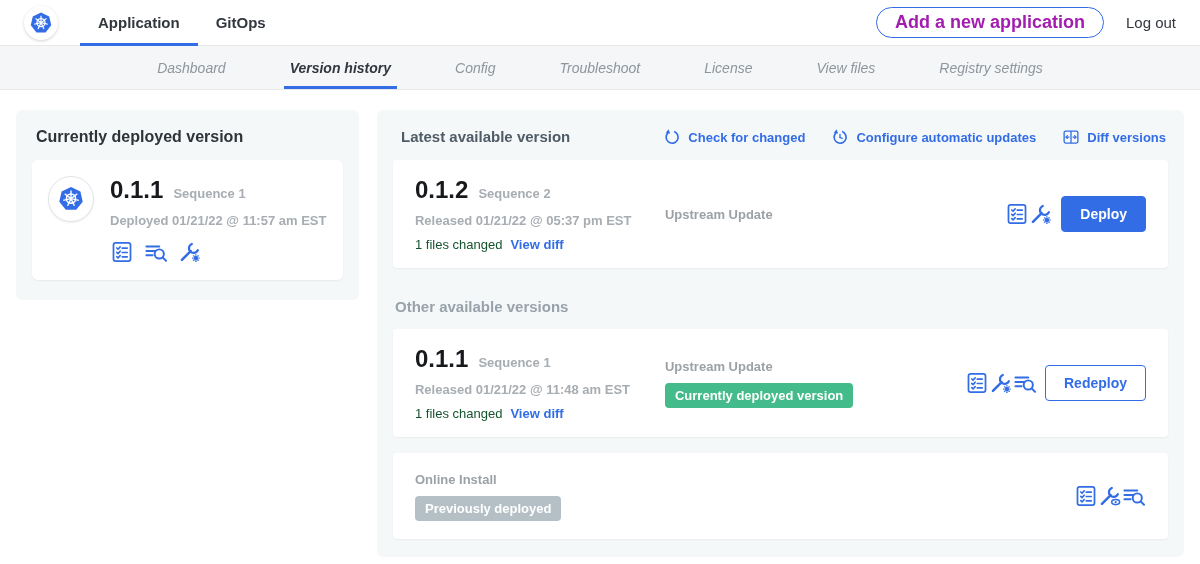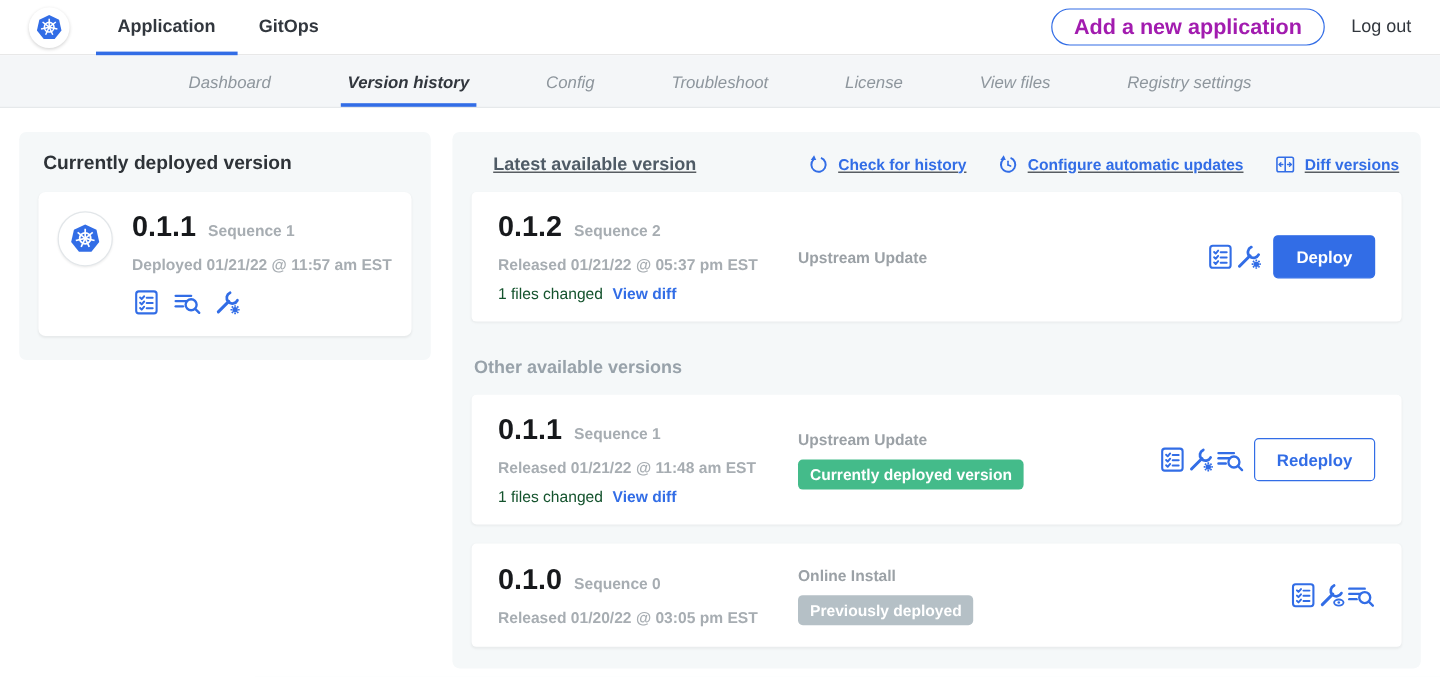--- a/index.html
+++ b/index.html
@@ -70,21 +70,21 @@
   }
   .ver-line { display:flex; align-items:baseline; gap:10px; }
   .ver-num { font-size:24px; font-weight:700; color:#17191c; }
   .seq { font-size:13px; font-weight:600; color:#a7adb2; }
   .released { font-size:13px; font-weight:600; color:#a7adb2; margin-top:9px; }
   .icon-row { display:flex; align-items:center; gap:10px; margin-top:12px; }
   .act-icon { width:24px; height:24px; color:#326de6; cursor:pointer; }
 
   
   .panel { flex:1; background:#f5f8f9; border-radius:6px; padding:16px 16px 18px 16px; }
-  .panel-head { display:flex; align-items:flex-end; margin:2px 2px 14px 18px;text-decoration:underline; }
+  .panel-head { display:flex; align-items:flex-start; margin:2px 2px 14px 8px; }
   .panel-title { font-size:15px; font-weight:600; color:#4f5b66; }
   .panel-actions { margin-left:auto; display:flex; align-items:center; gap:26px; }
   .panel-link {
     display:flex; align-items:center; gap:7px;
     font-size:13px; font-weight:700; color:#326de6; cursor:pointer;
   }
   .panel-link .lnk-icon { width:18px; height:18px; color:#326de6; }
 
   .vrow {
     background:#fff; border-radius:4px; box-shadow:0 1px 2px rgba(0,0,0,.05);
@@ -267,21 +267,21 @@
   </aside>
 
   <section class="panel">
     <div class="panel-head">
       <span class="panel-title">Latest available version</span>
       <div class="panel-actions">
         <div class="panel-link">
           <svg class="lnk-icon">
               <use href="#sym-refresh"></use>
             </svg>
-          <span>Check for history</span>
+          <span>Check for changed</span>
         </div>
         <div class="panel-link">
           <svg class="lnk-icon">
               <use href="#sym-schedule"></use>
             </svg>
           <span>Configure automatic updates</span>
         </div>
         <div class="panel-link">
           <svg class="lnk-icon">
               <use href="#sym-diff"></use>
@@ -345,27 +345,20 @@
         <svg class="act-icon">
             <use href="#sym-logs"></use>
           </svg>
         <button class="btn btn-outline">Redeploy</button>
       </div>
     </div>
 
     <div class="row-gap"></div>
 
     <div class="vrow r2">
-      <div class="col-left">
-        <div class="ver-line">
-          <span class="ver-num">0.1.0</span>
-          <span class="seq">Sequence 0</span>
-        </div>
-        <div class="released">Released 01/20/22 @ 03:05 pm EST</div>
-      </div>
       <div class="col-mid">
         <div class="source">Online Install</div>
         <span class="badge badge-gray">Previously deployed</span>
       </div>
       <div class="col-right">
         <svg class="act-icon">
             <use href="#sym-checklist"></use>
           </svg>
         <svg class="act-icon">
             <use href="#sym-wrench-eye"></use>

